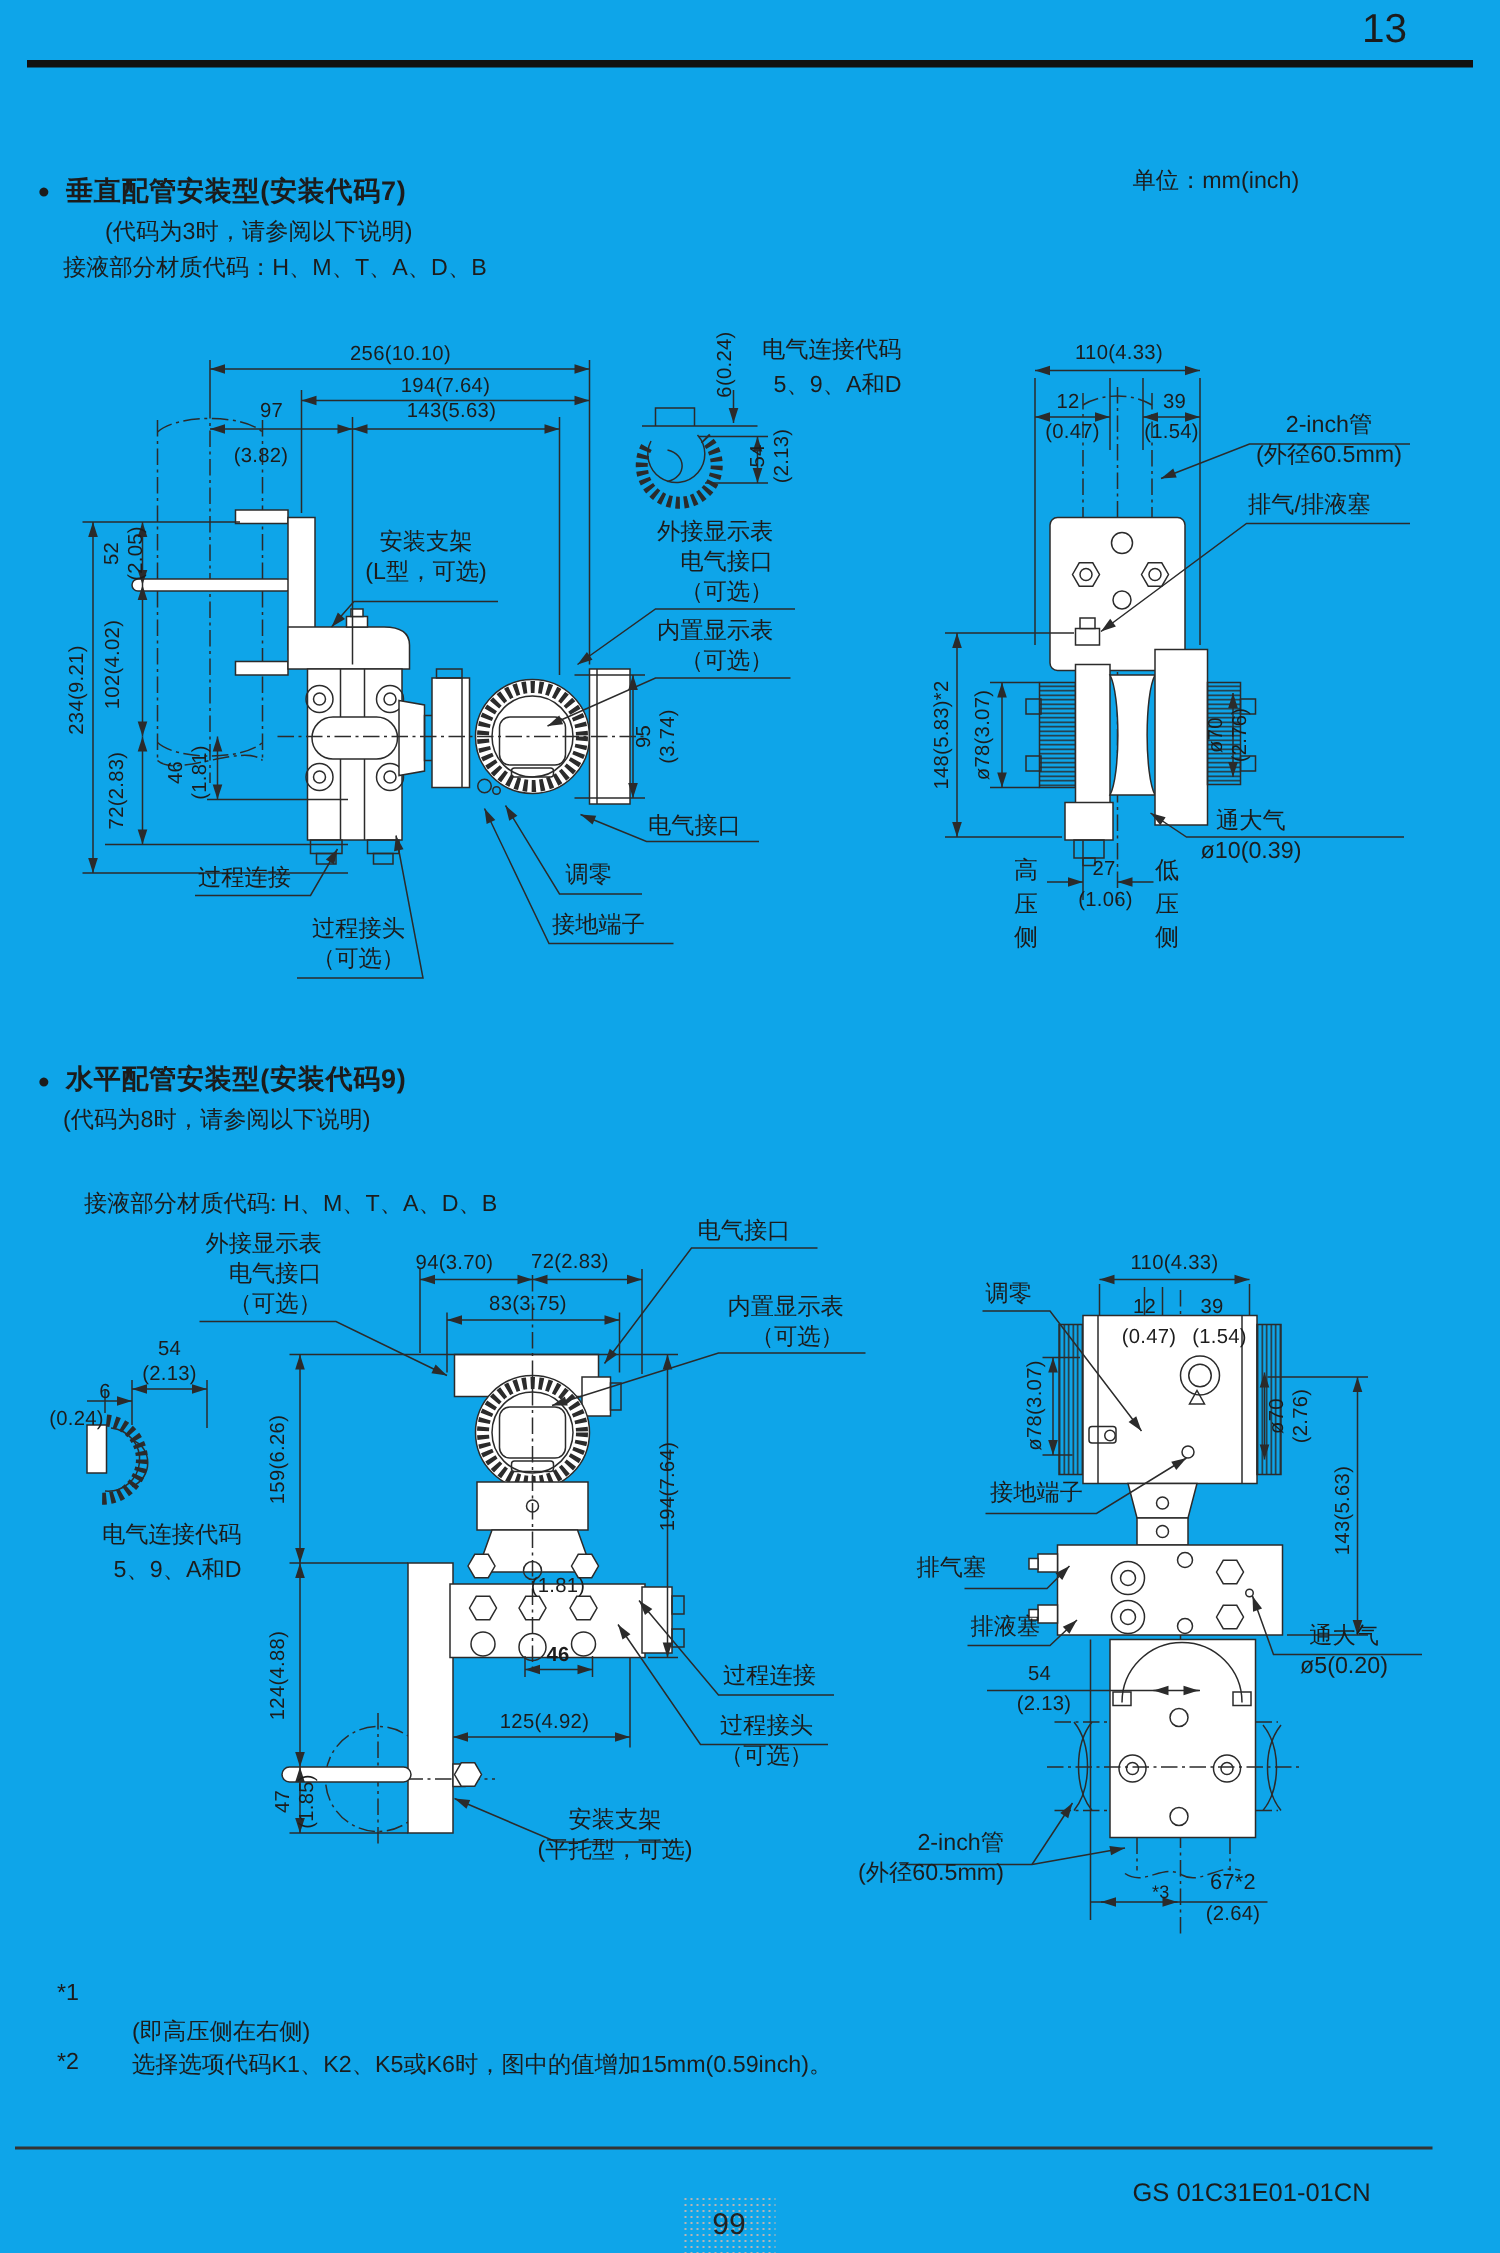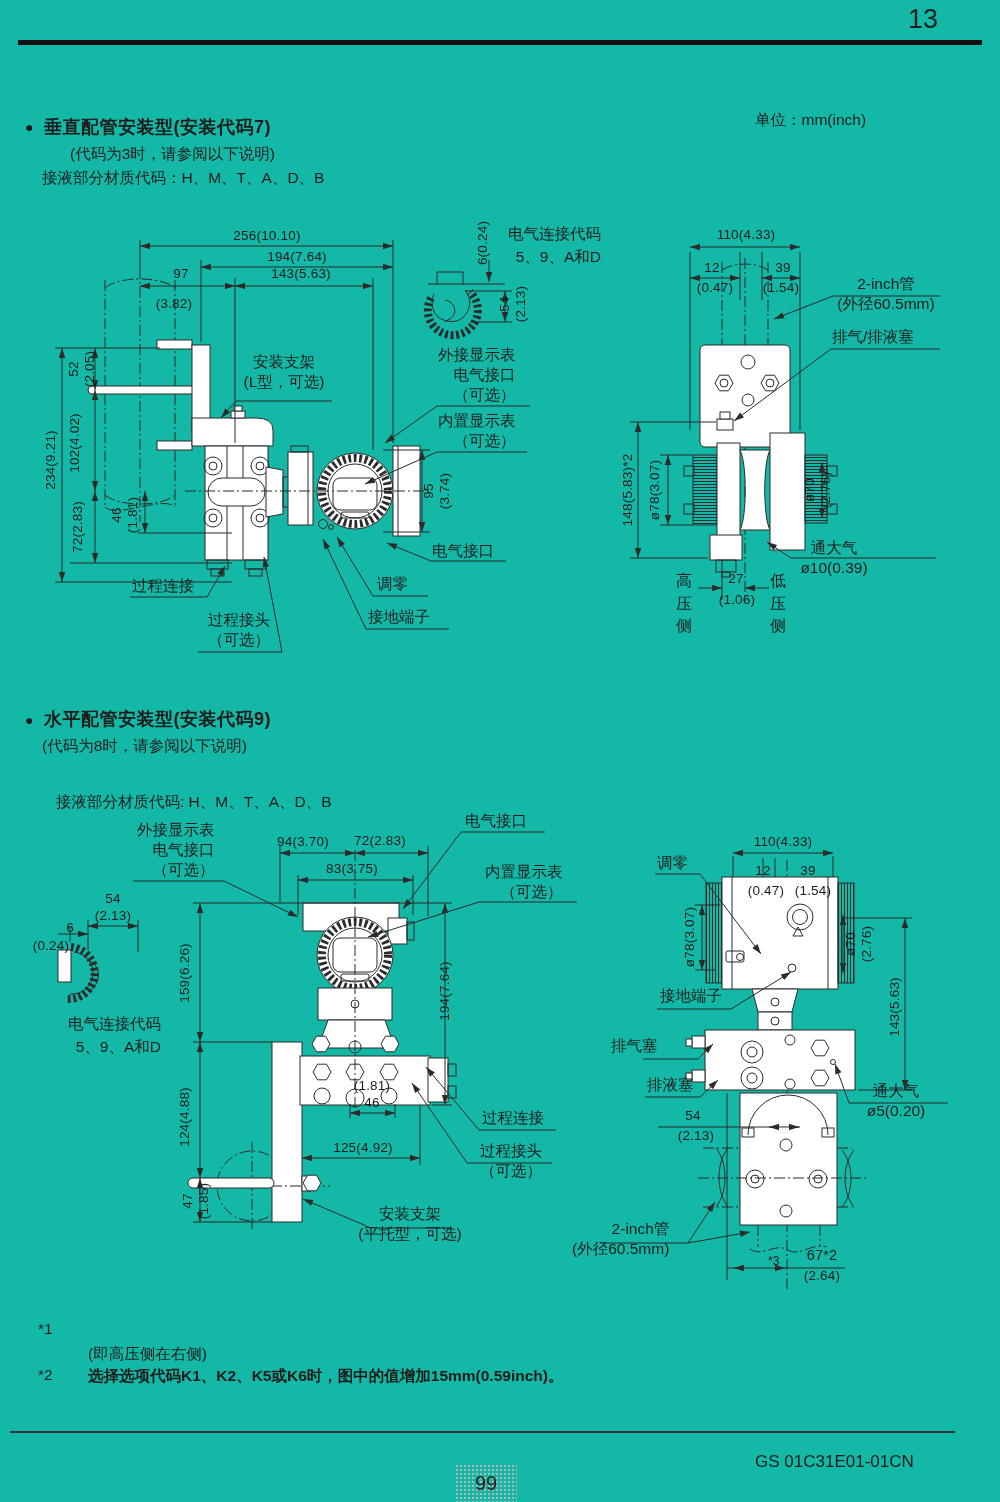--- a/index.html
+++ b/index.html
@@ -1,16 +1,16 @@
 <!DOCTYPE html>
 <html><head>
 <meta charset="utf-8">
 <style>
   html,body{margin:0;padding:0;background:#e8e8e8;}
-  .page{position:relative;width:1000px;height:1502px;background:#14b8a6;margin:0 auto;
+  .page{position:relative;width:1000px;height:1502px;background:#0ea5e9;margin:0 auto;
         font-family:"Liberation Sans","DejaVu Sans",sans-serif;color:#1c1c1c;overflow:hidden;}
   .t{position:absolute;color:#1c1c1c;}
   .d{font-size:13.5px;letter-spacing:.2px;}
   .lbl{font-size:15.5px;line-height:1.3;white-space:pre;text-align:right;}
   .tc{transform:translateX(-50%);text-align:center;white-space:pre;}
   .rv{transform:translate(-50%,-50%) rotate(-90deg);white-space:pre;text-align:center;line-height:1.15;}
   .vs{white-space:pre;text-align:center;line-height:1.42;font-size:16px;}
   .hd{font-size:18px;font-weight:700;letter-spacing:.5px;}
   .nt{font-size:15.5px;}
   .rule{position:absolute;background:#111;}
@@ -432,22 +432,22 @@
   <div class="t d tc" style="left:113px;top:908px;">(2.13)</div>
   <div class="t d tc" style="left:70px;top:920px;">6</div>
   <div class="t d tc" style="left:51px;top:938px;">(0.24)</div>
   <div class="t d rv" style="left:185px;top:973px;">159(6.26)</div>
   <div class="t lbl" style="left:68px;top:1012px;line-height:1.5;">电气连接代码
 5、9、A和D</div>
   <div class="t d rv" style="left:445px;top:991px;">194(7.64)</div>
   <div class="t d rv" style="left:185px;top:1117px;">124(4.88)</div>
   <div class="t d rv" style="left:196px;top:1201px;">47
 (1.85)</div>
-  <div class="t d tc" style="left:372px;top:1095px;">46</div>
-  <div class="t d tc" style="left:372px;top:1078px;">(1.81)</div>
+  <div class="t d tc" style="left:372px;top:1095px;font-weight:bold;">46</div>
+  <div class="t d tc" style="left:372px;top:1049px;">(1.81)</div>
   <div class="t d tc" style="left:363px;top:1140px;">125(4.92)</div>
   <div class="t lbl" style="left:482px;top:1108px;">过程连接</div>
   <div class="t lbl tc" style="left:511px;top:1141px;">过程接头
 （可选）</div>
   <div class="t lbl tc" style="left:410px;top:1204px;">安装支架
 (平托型，可选)</div>
 
   <div class="t lbl" style="left:657px;top:853px;">调零</div>
   <div class="t d tc" style="left:783px;top:834px;">110(4.33)</div>
   <div class="t d tc" style="left:763px;top:863px;">12</div>
@@ -467,21 +467,21 @@
   <div class="t d tc" style="left:696px;top:1128px;">(2.13)</div>
   <div class="t lbl" style="left:572px;top:1219px;">　　2-inch管
 (外径60.5mm)</div>
   <div class="t d" style="left:768px;top:1254px;font-size:12px;">*3</div>
   <div class="t d tc" style="left:822px;top:1247px;font-size:14.5px;">67*2</div>
   <div class="t d tc" style="left:822px;top:1268px;">(2.64)</div>
 
   <div class="t nt" style="left:38px;top:1320px;">*1</div>
   <div class="t nt" style="left:88px;top:1344px;">(即高压侧在右侧)</div>
   <div class="t nt" style="left:38px;top:1366px;">*2</div>
-  <div class="t nt" style="left:88px;top:1366px;font-weight:bold;">选择选项代码K1、K2、K5或K6时，图中的值增加15mm(0.59inch)。</div>
+  <div class="t nt" style="left:88px;top:1366px;">选择选项代码K1、K2、K5或K6时，图中的值增加15mm(0.59inch)。</div>
 
   <div class="rule" style="left:10px;top:1431px;width:945px;height:2px;background:#333;"></div>
   <div class="t" style="left:755px;top:1452px;font-size:17px;">GS 01C31E01-01CN</div>
   <div class="pgbox">
       <span>99</span>
     </div>
 
 </div>
 
 </body></html>

